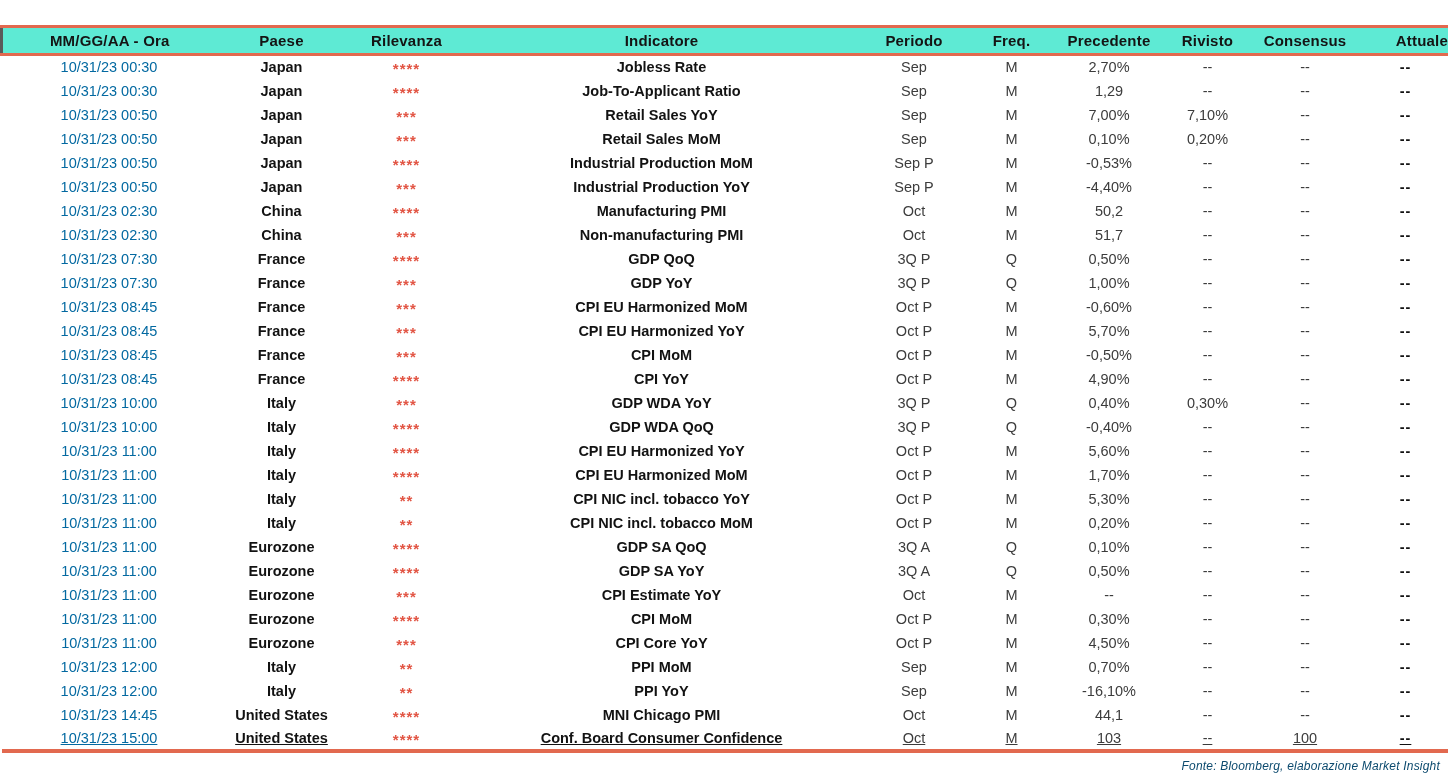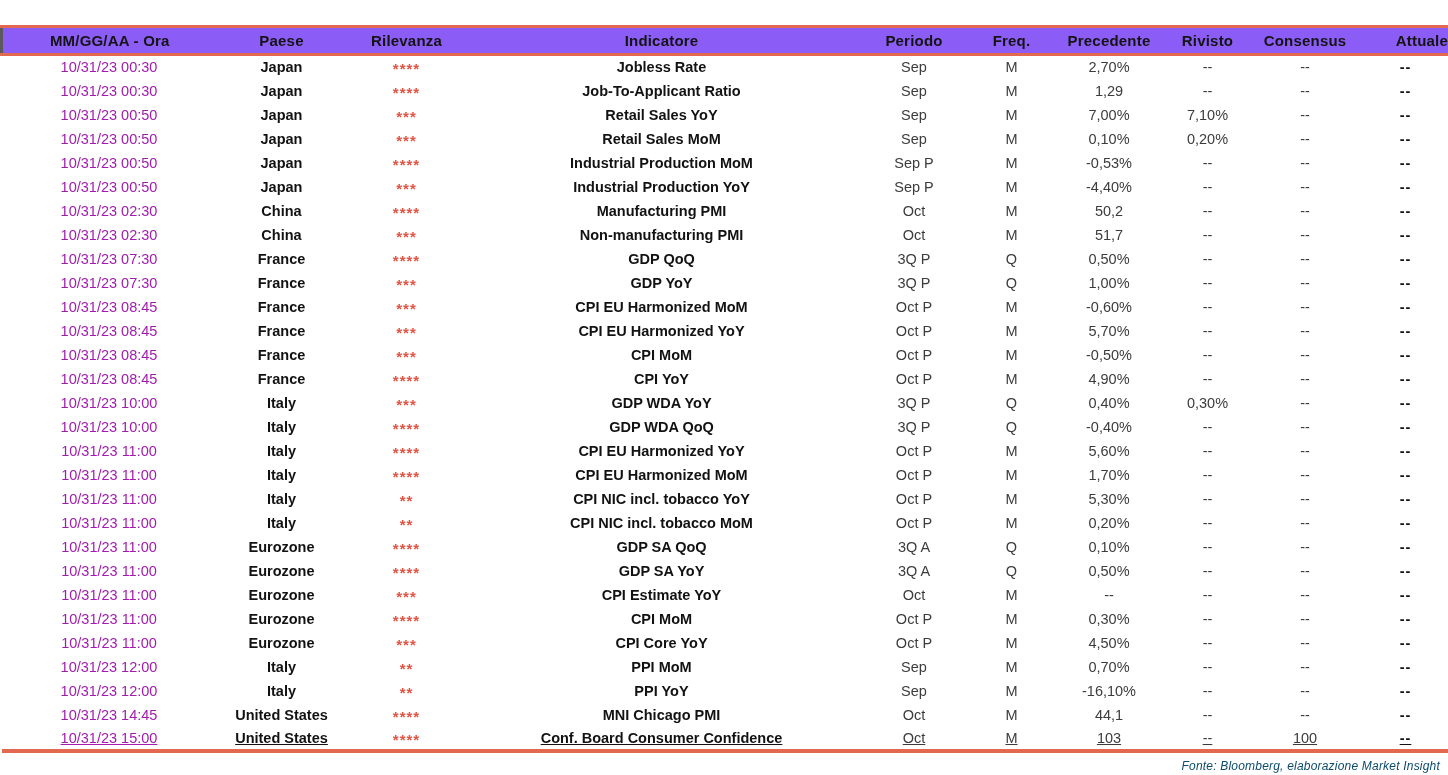--- a/index.html
+++ b/index.html
@@ -10,21 +10,21 @@
 
   table.cal-table {
     position: absolute;
     top: 25px; left: 0;
     width: 1448px;
     border-collapse: collapse;
     table-layout: fixed;
   }
 
   thead th {
-    background: #8b5cf6;
+    background: #5eead4;
     border-top: 3px solid #e2694f;
     border-bottom: 3px solid #e2694f;
     height: 28px;
     font-size: 15px;
     font-weight: bold;
     color: #141414;
     text-align: center;
     letter-spacing: 0.2px;
     vertical-align: middle;
   }
@@ -45,21 +45,21 @@
   tbody td {
     height: 24px;
     font-size: 14.5px;
     text-align: center;
     vertical-align: middle;
     color: #3c3c3c;
     white-space: nowrap;
   }
   tbody tr:last-child td { border-bottom: 4px solid #e2694f; text-decoration: underline; }
 
-  td.cell-date { color: #a21caf; }
+  td.cell-date { color: #0369a1; }
   td.cell-country, td.cell-indicator { color: #121212; font-weight: bold; }
   td.cell-relevance .stars {
     color: #e25544;
     font-weight: bold;
     font-size: 15px;
     letter-spacing: 1px;
     line-height: 1;
     display: inline-block;
     transform: translateY(2px);
   }

